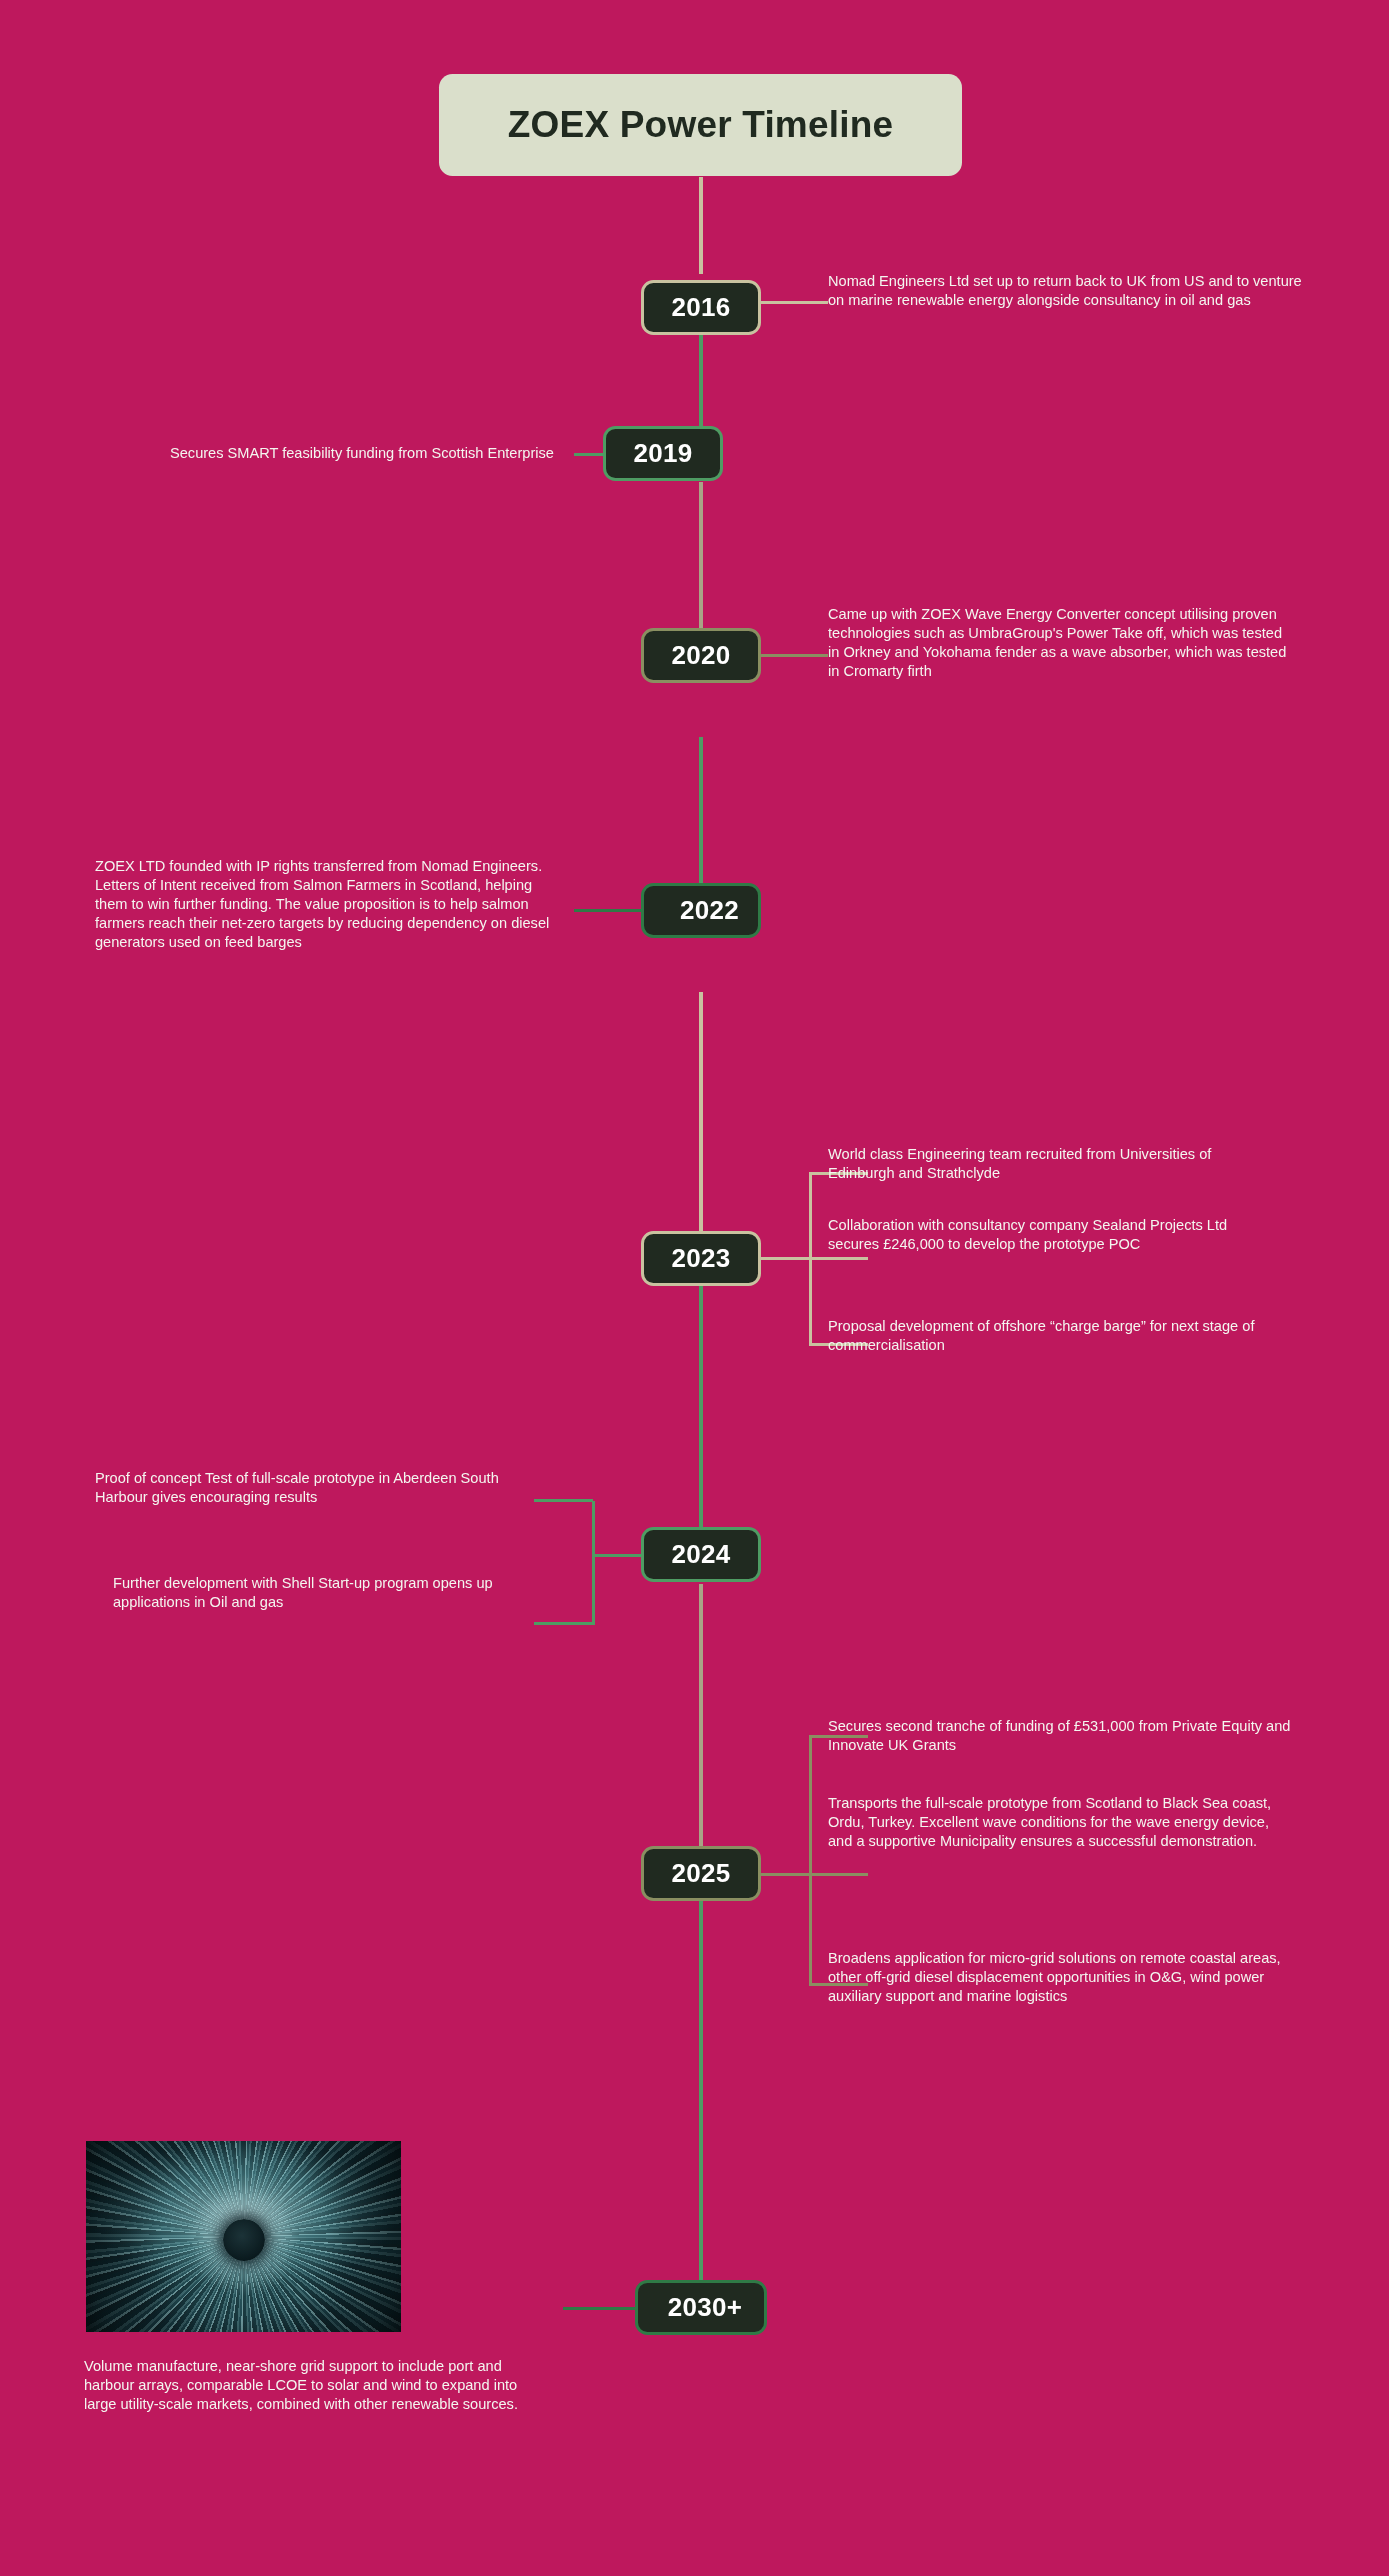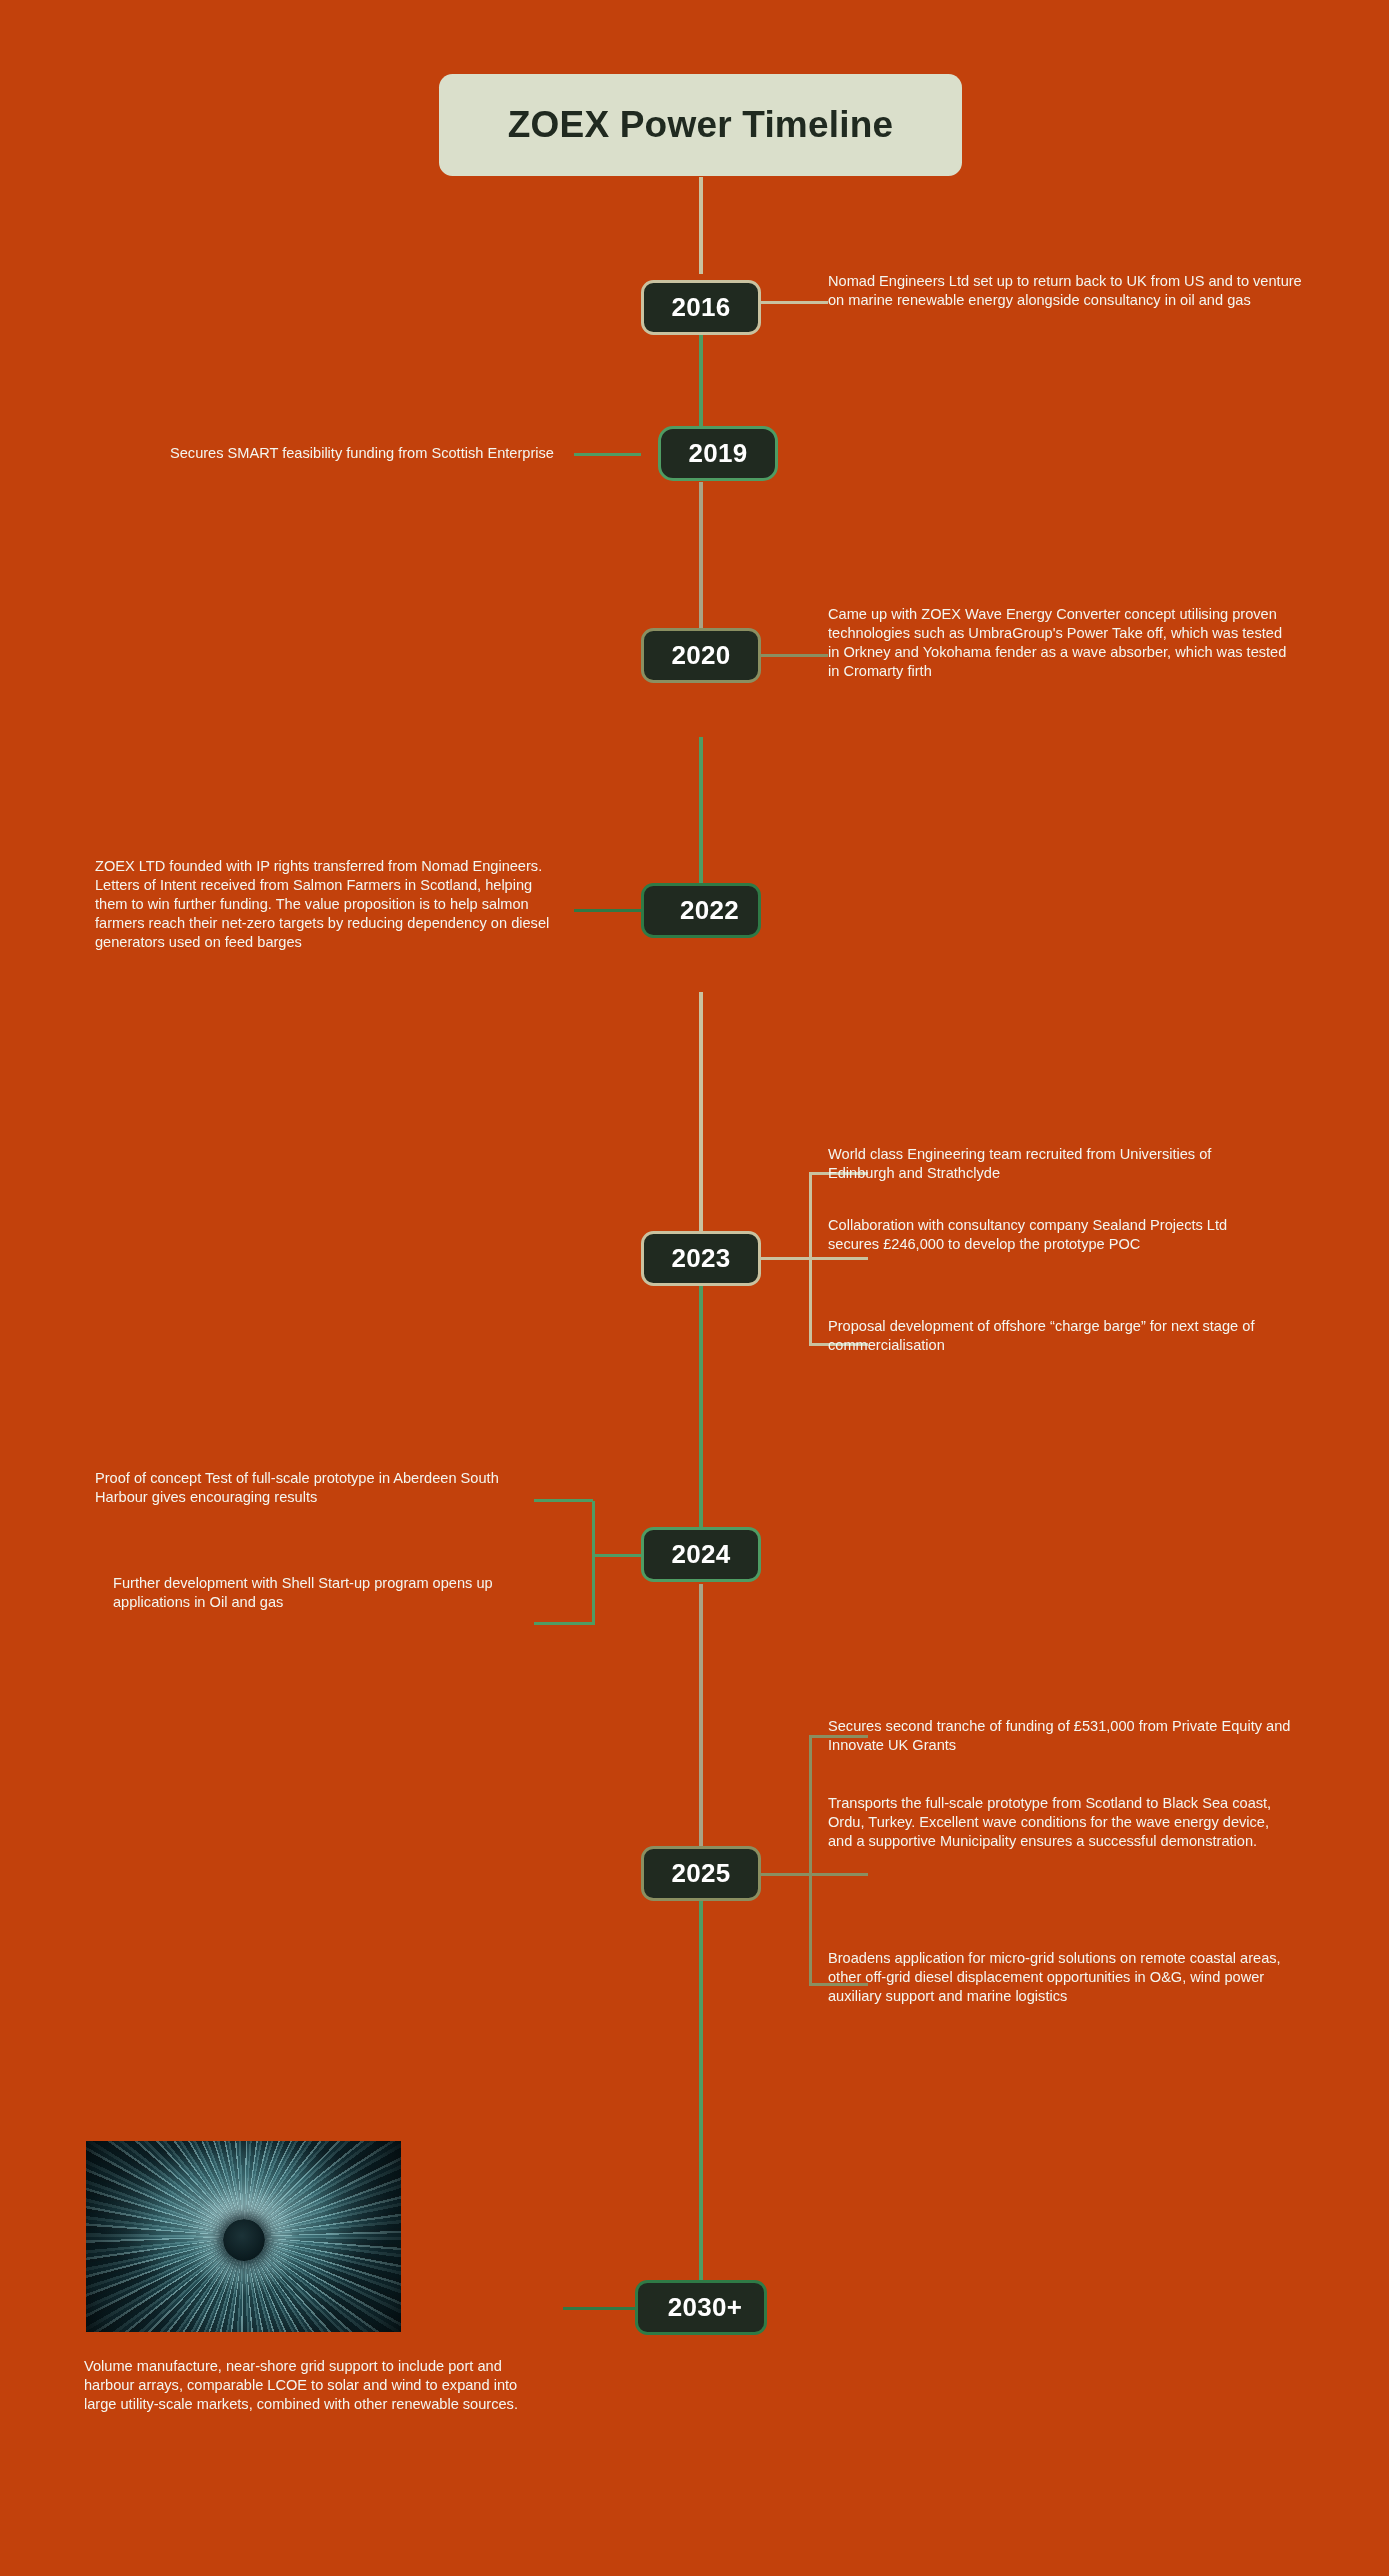--- a/index.html
+++ b/index.html
@@ -9,21 +9,21 @@
     height: 2576px;
     background: #202a20;
     font-family: "Liberation Sans", sans-serif;
     overflow: hidden;
   }
 
   #stage {
     position: relative;
     width: 1389px;
     height: 2576px;
-    background: #c2410c;
+    background: #be185d;
   }
 
   
   .title-card {
     position: absolute;
     left: 439px;
     top: 74px;
     width: 523px;
     height: 102px;
     background: #dadfcb;
@@ -170,21 +170,21 @@
   <div class="spine" style="top:1286px; height:241px; background:#4e9c63;"></div>
   <div class="spine" style="top:1584px; height:262px; background:#a9a486;"></div>
   <div class="spine" style="top:1901px; height:405px; background:#4e9c63;"></div>
 
   <div class="node" style="left:641px; top:274px; width:120px; border-color:#c9c2a0;margin-top:6px;">
     <span class="year-label">2016</span>
   </div>
   <div class="conn conn-h" style="left:761px; top:301px; width:67px; background:#c9c2a0;"></div>
   <div class="desc right" style="left:828px; top:272px; width:477px;">Nomad Engineers Ltd set up to return back to UK from US and to venture on marine renewable energy alongside consultancy in oil and gas</div>
 
-  <div class="node" style="left:658px; top:426px; width:120px; border-color:#4e9c63;border-radius:15px;">
+  <div class="node" style="left:603px; top:426px; width:120px; border-color:#4e9c63;">
     <span class="year-label">2019</span>
   </div>
   <div class="conn conn-h" style="left:574px; top:453px; width:67px; background:#4e9c63;"></div>
   <div class="desc left" style="left:170px; top:444px; width:396px;">Secures SMART feasibility funding from Scottish Enterprise</div>
 
   <div class="node" style="left:641px; top:628px; width:120px; border-color:#8a8f61;">
     <span class="year-label">2020</span>
   </div>
   <div class="conn conn-h" style="left:761px; top:654px; width:67px; background:#8a8f61;"></div>
   <div class="desc right" style="left:828px; top:605px; width:467px;">Came up with ZOEX Wave Energy Converter concept utilising proven technologies such as UmbraGroup's Power Take off, which was tested in Orkney and Yokohama fender as a wave absorber, which was tested in Cromarty firth</div>

